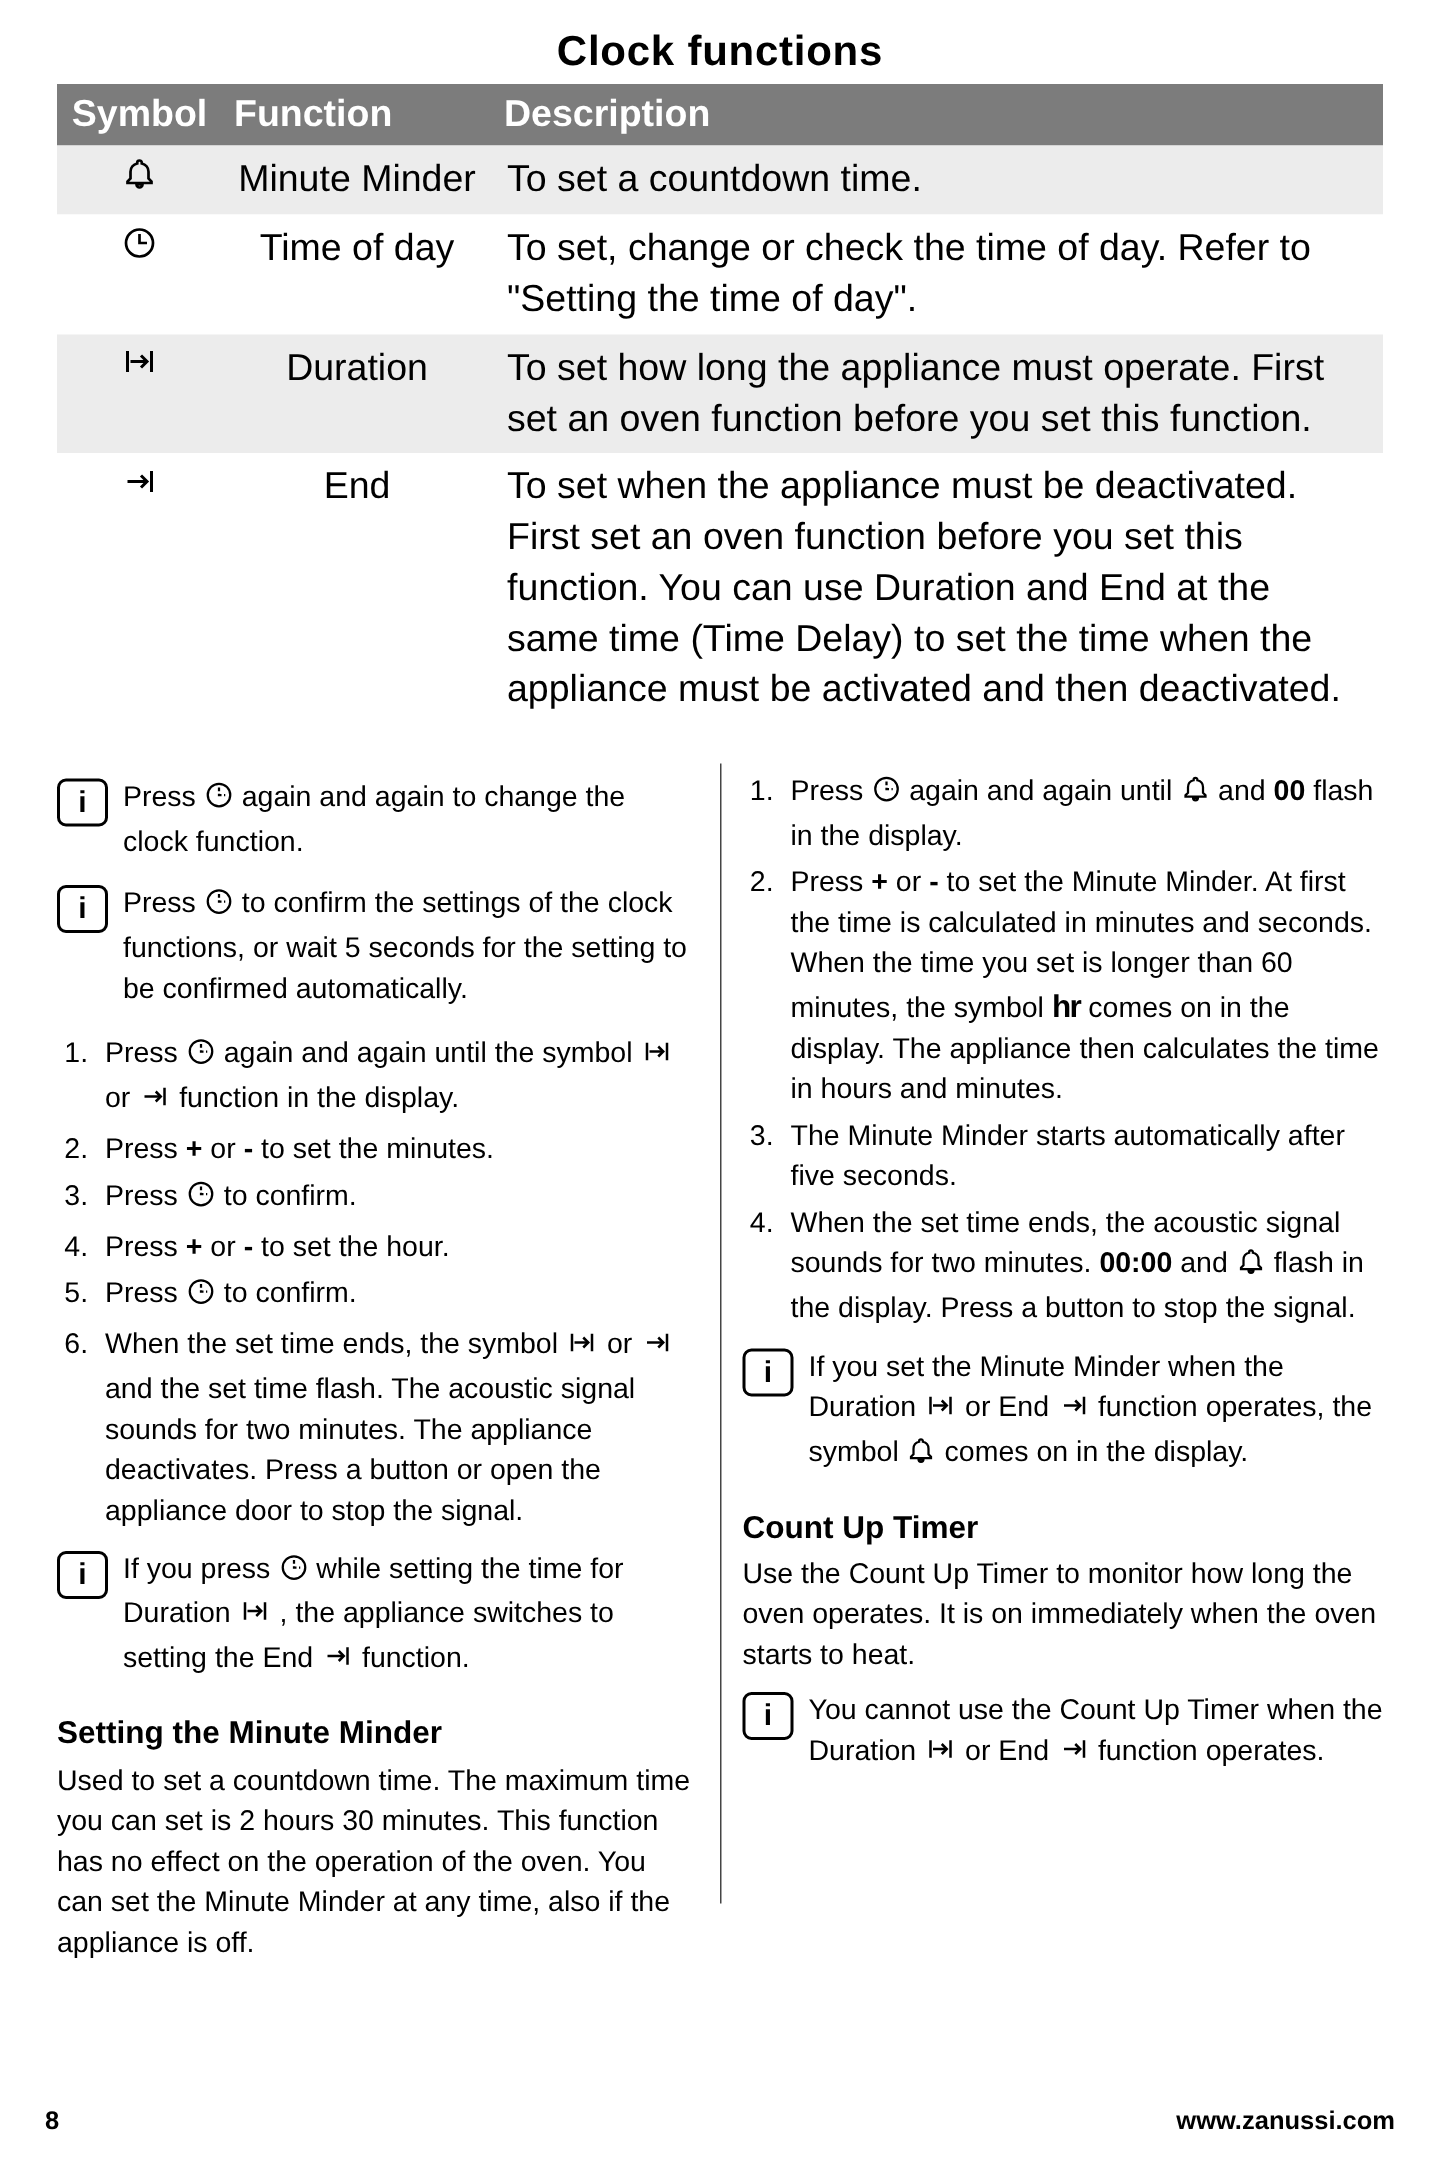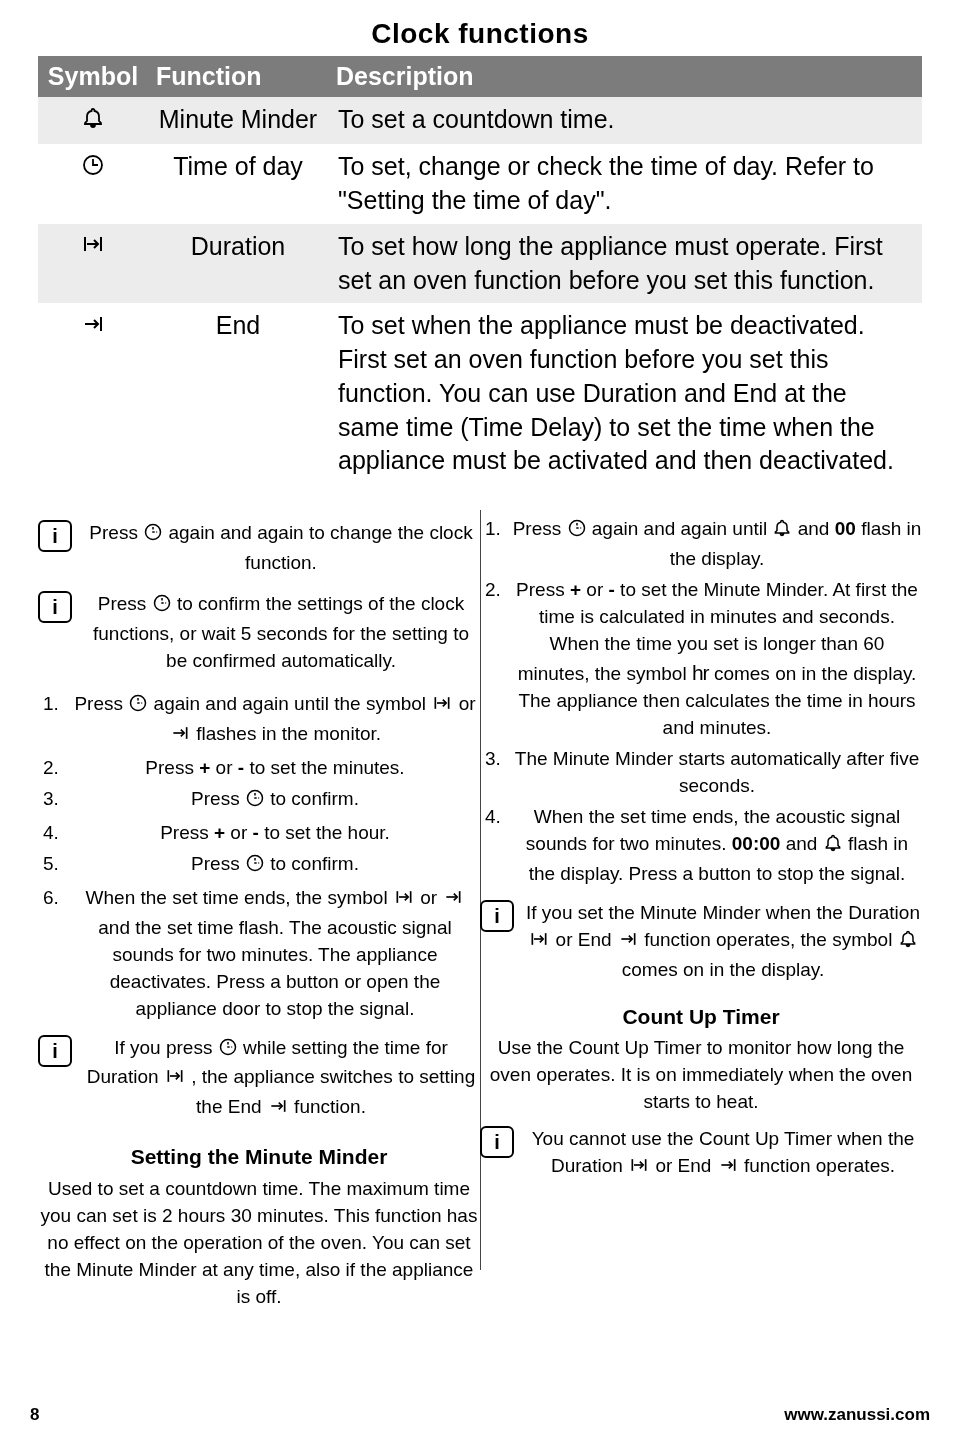--- a/index.html
+++ b/index.html
@@ -42,23 +42,23 @@
   tr.alt td{background:#ececec}
   tr.plain td{background:#fff}
   td.sym{text-align:center;width:90px}
   td.fname{text-align:center;width:160px}
   .icon{display:inline-block;vertical-align:middle}
 
   .cols{
     position:relative;
     margin-top:26px;
     display:flex;
+    gap:30px;
     font-size:19px;
     line-height:1.42;
-    text-align:center;
   }
   .cols .col{flex:1;min-width:0}
   .divider{
     position:absolute;
     width:1px;
     background:#444;
     left:50%;
     top:0;
     height:760px;
   }
@@ -76,21 +76,21 @@
   p.p{margin:4px 0}
   b{font-weight:bold}
 
   .footer{
     display:flex;justify-content:space-between;
     font-size:17px;font-weight:bold;
     padding:0 30px 20px 30px;
     margin-top:90px;
   }
   .inl{display:inline-block;vertical-align:-3px}
-  .hr{font-weight:400;font-size:21px;letter-spacing:-1px}
+  .hr{font-weight:700;font-size:21px;letter-spacing:-1px}
 </style>
 </head>
 <body>
 
 <svg width="0" height="0" style="position:absolute">
   <defs>
     <g id="i-bell">
         <path d="M12 3c-.8 0-1.5.6-1.5 1.4v.6C7.9 5.6 6 7.8 6 10.5V15l-2 2v1h16v-1l-2-2v-4.5C18 7.8 16.1 5.6 13.5 5V4.4C13.5 3.6 12.8 3 12 3zM10 19a2 2 0 0 0 4 0h-4z" fill="none" stroke="#000" stroke-width="1.8"></path>
       </g>
     <g id="i-clock">
@@ -175,21 +175,21 @@
             </svg></span><span> to confirm the settings of the clock functions, or wait 5 seconds for the setting to be confirmed automatically.</span>
       </div>
 
       <ol>
         <li><span>Press </span><span class="inl"><svg width="20" height="20" viewBox="0 0 24 24">
                 <use href="#i-clockbtn"></use>
               </svg></span><span> again and again until the symbol </span><span class="inl"><svg width="22" height="20" viewBox="0 0 24 24">
                 <use href="#i-dur"></use>
               </svg></span><span> or </span><span class="inl"><svg width="22" height="20" viewBox="0 0 24 24">
                 <use href="#i-end"></use>
-              </svg></span><span> flashes in the monitor.</span></li>
+              </svg></span><span> function in the display.</span></li>
         <li><span>Press <b>+</b> or <b>-</b> to set the minutes.</span></li>
         <li><span>Press </span><span class="inl"><svg width="20" height="20" viewBox="0 0 24 24">
                 <use href="#i-clockbtn"></use>
               </svg></span><span> to confirm.</span></li>
         <li><span>Press <b>+</b> or <b>-</b> to set the hour.</span></li>
         <li><span>Press </span><span class="inl"><svg width="20" height="20" viewBox="0 0 24 24">
                 <use href="#i-clockbtn"></use>
               </svg></span><span> to confirm.</span></li>
         <li><span>When the set time ends, the symbol </span><span class="inl"><svg width="22" height="20" viewBox="0 0 24 24">
                 <use href="#i-dur"></use>

